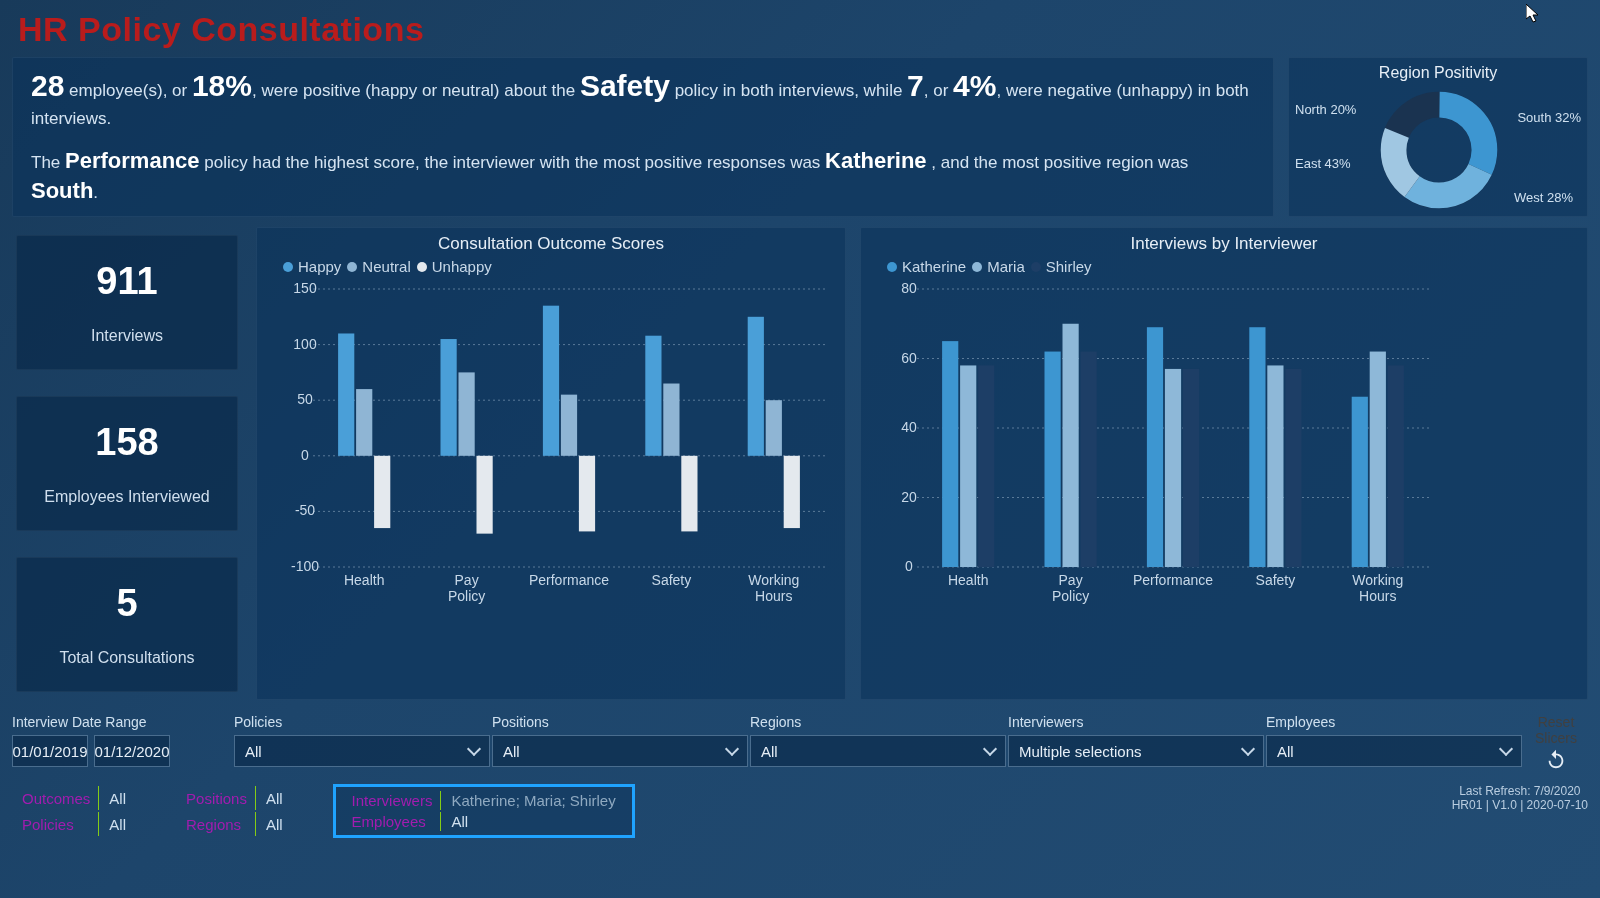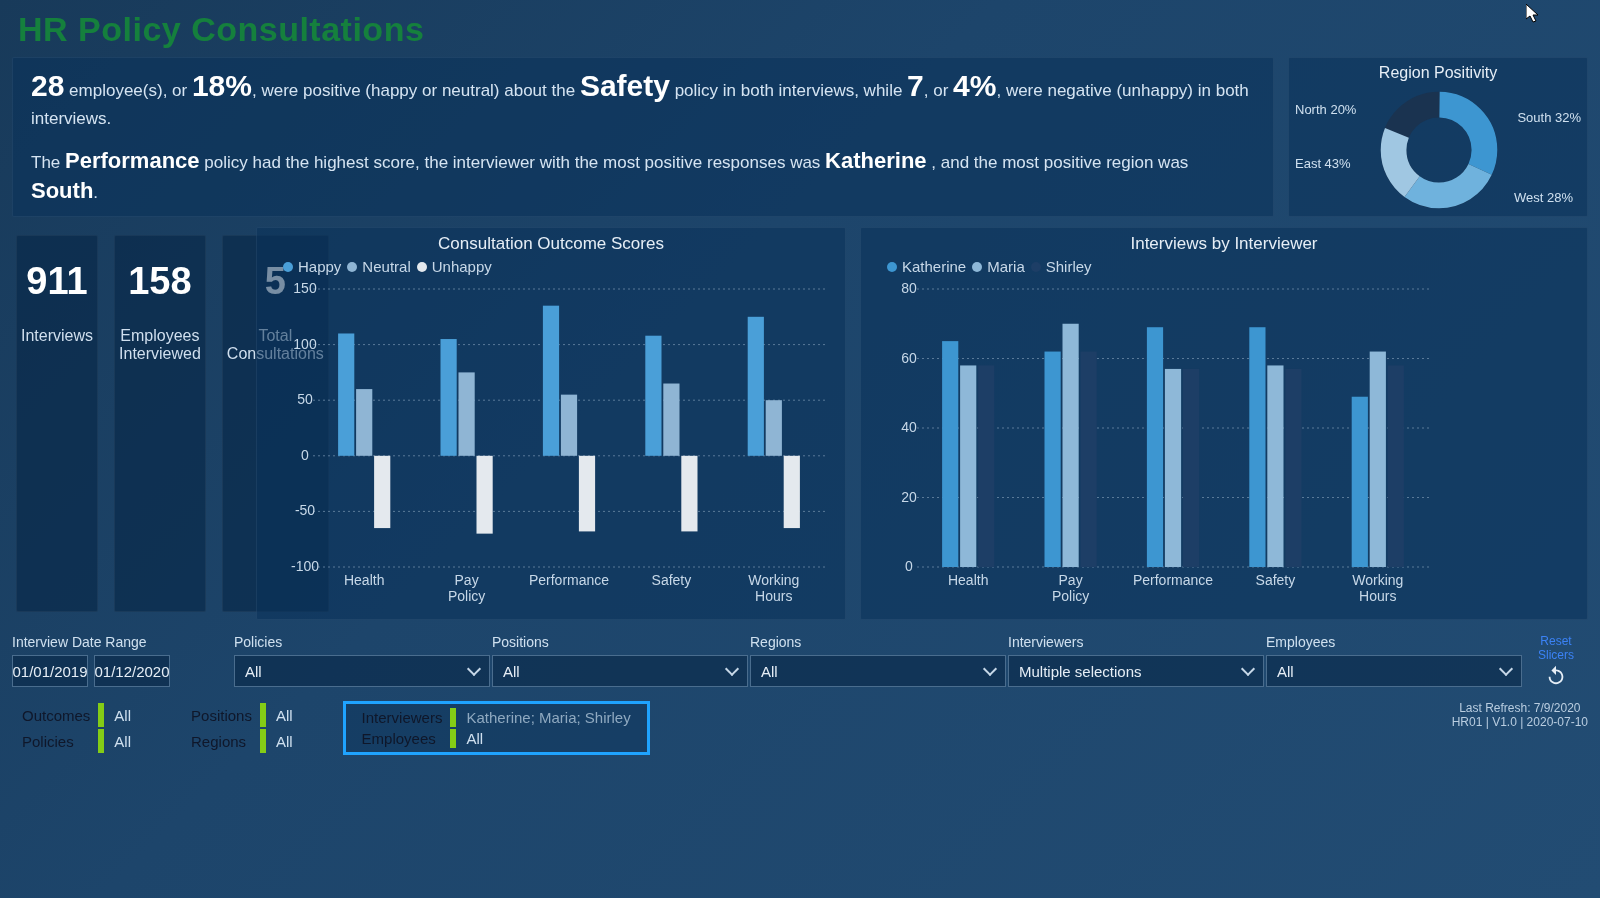--- a/index.html
+++ b/index.html
@@ -1,46 +1,46 @@
 <!DOCTYPE html>
 <html><head>
 <meta charset="utf-8">
 <style>
   *{box-sizing:border-box;margin:0;padding:0;font-family:"Segoe UI",Arial,sans-serif;}
   body{width:1600px;height:898px;background:linear-gradient(135deg,#183a5a 0%,#1d456b 40%,#224c73 100%);color:#e6eef6;overflow:hidden;}
-  .title{font-size:34px;font-weight:800;padding:10px 18px 8px;color:#15803d;letter-spacing:.5px;}
+  .title{font-size:34px;font-weight:800;padding:10px 18px 8px;color:#b91c1c;letter-spacing:.5px;}
   .row{display:flex;gap:14px;padding:0 12px;}
   .pane{background:rgba(10,50,90,.55);border:1px solid rgba(255,255,255,.06);border-radius:2px;}
   .narrative{flex:1;height:160px;padding:14px 18px;font-size:17px;line-height:28px;color:#d5e4f2;}
   .narrative b{font-weight:800;font-size:22px;color:#fff;}
   .narrative b.big{font-size:30px;}
   .donutPane{width:300px;height:160px;text-align:center;position:relative;}
   .donutTitle{font-size:16px;padding-top:6px;color:#e6eef6;}
-  .kpiCol{width:230px;display:flex;gap:16px;padding:8px 4px;}
+  .kpiCol{width:230px;display:flex;flex-direction:column;gap:26px;padding:8px 4px;}
   .kpi{background:rgba(8,40,72,.65);text-align:center;padding:24px 4px;border:1px solid rgba(255,255,255,.05);}
   .kpi .v{font-size:38px;font-weight:700;color:#fff;}
   .kpi .l{font-size:16px;color:#d0dfee;margin-top:24px;}
   .chartPane{flex:1;padding:6px 12px 4px;}
   .chartTitle{text-align:center;font-size:17px;color:#e6eef6;margin-bottom:4px;}
   .legend{font-size:15px;color:#c7d8e8;display:flex;gap:6px;padding-left:14px;}
   .legend span::before{content:'';display:inline-block;width:10px;height:10px;border-radius:50%;margin-right:5px;vertical-align:0;}
   .plot{position:relative;height:330px;margin-top:6px;}
   .grid{stroke:#5a7a99;stroke-dasharray:2 3;stroke-width:1;}
   .cat{fill:#c7d8e8;font-size:14px;text-anchor:middle;}
   .slicers{display:flex;gap:2px;padding:14px 12px 8px;align-items:flex-start;}
   .slicer{display:flex;flex-direction:column;gap:5px;flex:1;}
   .slicer label{font-size:14px;color:#cfe0ef;}
   .dd,.dbox{background:rgba(8,40,72,.6);border:1px solid #4a6d8e;height:32px;display:flex;align-items:center;justify-content:space-between;padding:0 10px;font-size:15px;color:#e6eef6;}
   .dbox{width:76px;justify-content:center;}
   .chev{border:solid #c7d8e8;border-width:0 2px 2px 0;padding:4px;transform:rotate(45deg);margin-top:-4px;}
-  .reset{text-align:center;font-size:12px;color:#3b82f6;width:64px;}
+  .reset{text-align:center;font-size:14px;color:#404040;width:64px;}
   .reset svg{display:block;margin:2px auto 0;}
   .footer{display:flex;padding:6px 12px 0;font-size:15px;color:#cfe0ef;gap:40px;}
   .footer table td{padding:1px 8px;}
-  .footer td.k{color:#0f172a;border-right:6px solid #84cc16;}
+  .footer td.k{color:#a21caf;border-right:1px solid #84cc16;}
   .hlbox{border:3px solid #1fa3ff;padding:2px 6px;background:rgba(10,50,90,.4);}
   .meta{margin-left:auto;text-align:center;font-size:12px;color:#b9cde0;}
   .donutLabels{position:absolute;inset:20px 0 0 0;}
   .dl{position:absolute;font-size:13px;color:#cfe0ef;}
   .cursor{position:absolute;pointer-events:none;}
 </style>
 <style>#lg1a::before{background:#4a9fd8}#lg1b::before{background:#8fb5d4}#lg1c::before{background:#e4e9ee}
  #lg2a::before{background:#3d96d1}#lg2b::before{background:#8eb8d8}#lg2c::before{background:#1d3e66}</style></head>
 <body>
 

